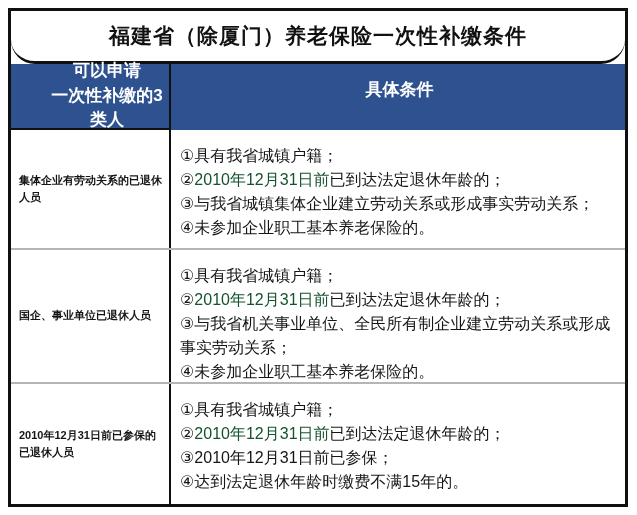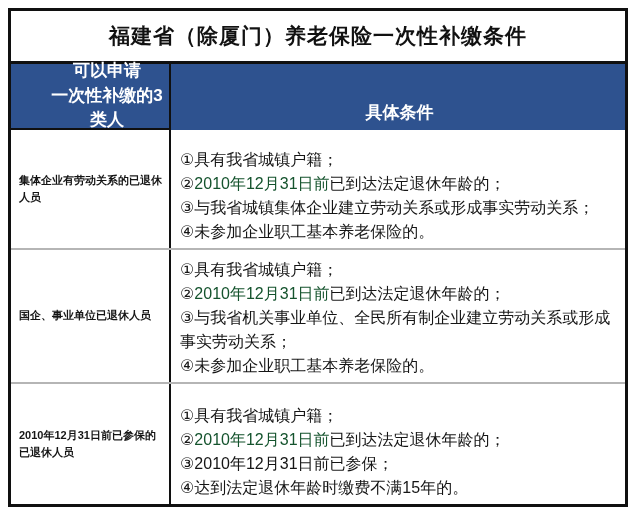--- a/index.html
+++ b/index.html
@@ -31,20 +31,21 @@
     flex-direction: column;
   }
   .title-bar {
     box-sizing: border-box;
     height: 53px;
     border-bottom: 3px solid #101010;
     display: flex;
     align-items: center;
     justify-content: center;
     background: #ffffff;
+    border-radius: 24px;
   }
   .title-bar .title-text {
     font-size: 21px;
     font-weight: 700;
     letter-spacing: 1px;
     color: #111111;
   }
   .row {
     display: flex;
     box-sizing: border-box;
@@ -60,21 +61,21 @@
     border-right: 2px solid #101010;
     display: flex;
     flex-direction: column;
     justify-content: center;
   }
   .cell-right {
     box-sizing: border-box;
     flex: 1 1 auto;
     display: flex;
     flex-direction: column;
-    justify-content: flex-end;
+    justify-content: flex-start;
     padding: 14px 6px 4px 9px;
   }
   .header-row .cell-left {
     background: #2e528f;
     border-bottom: 2px solid #101010;
     align-items: center;
     text-align: center;
     padding-left: 34px;
   }
   .header-row .cell-right {

